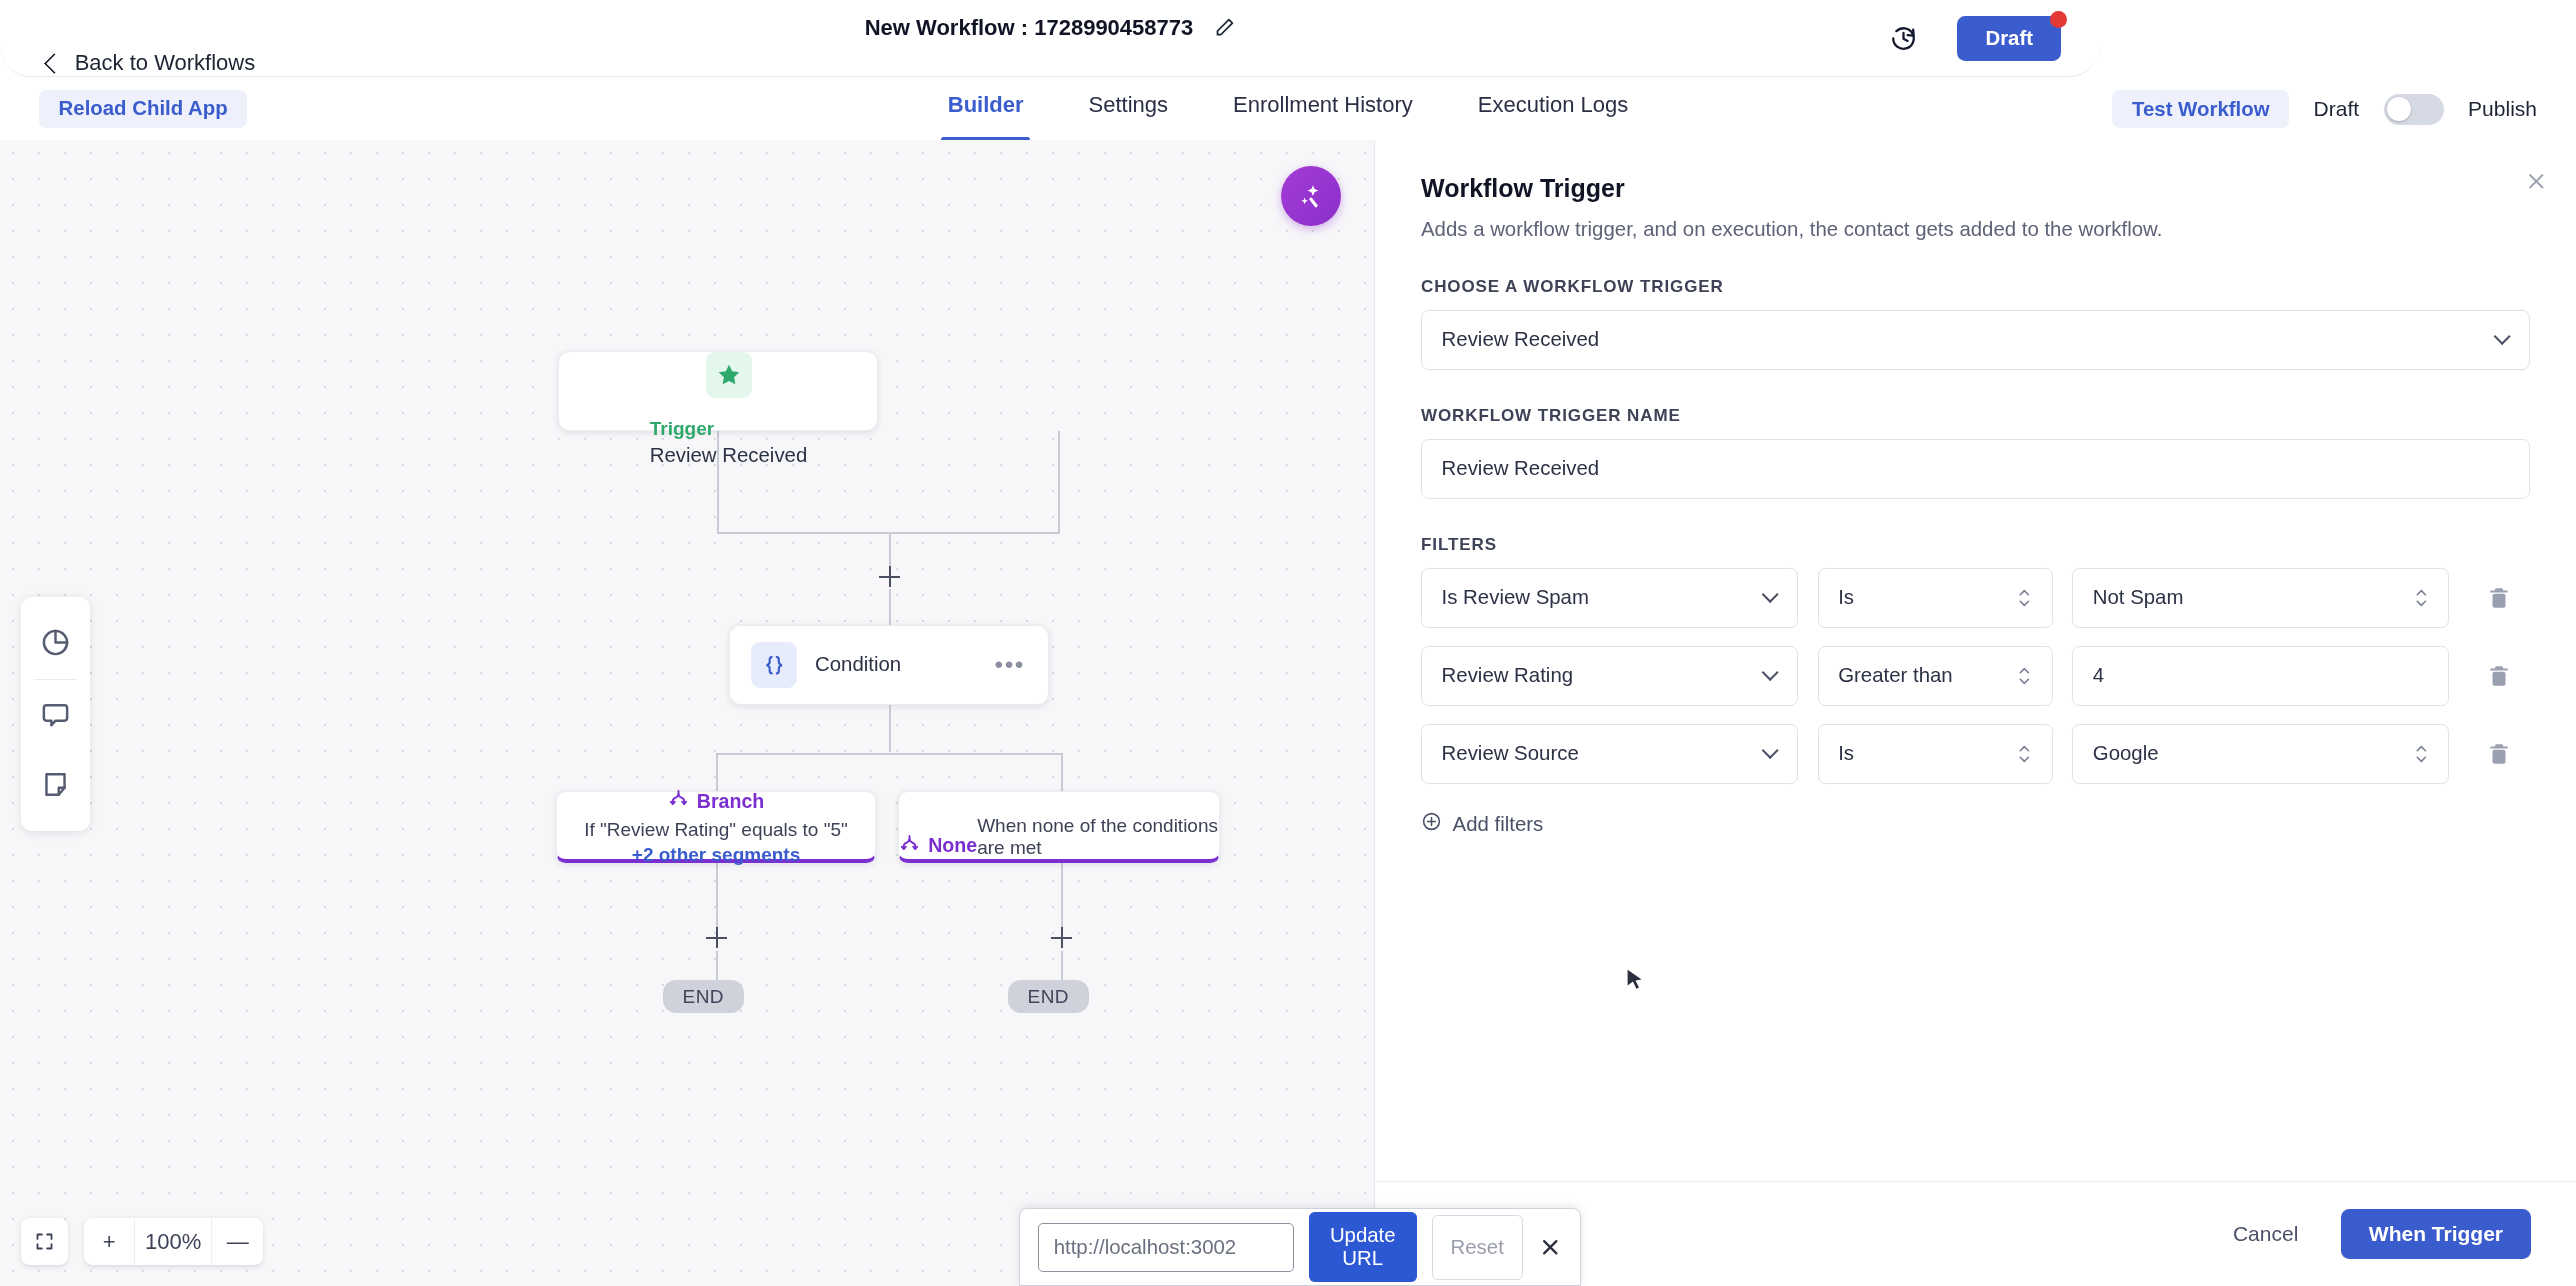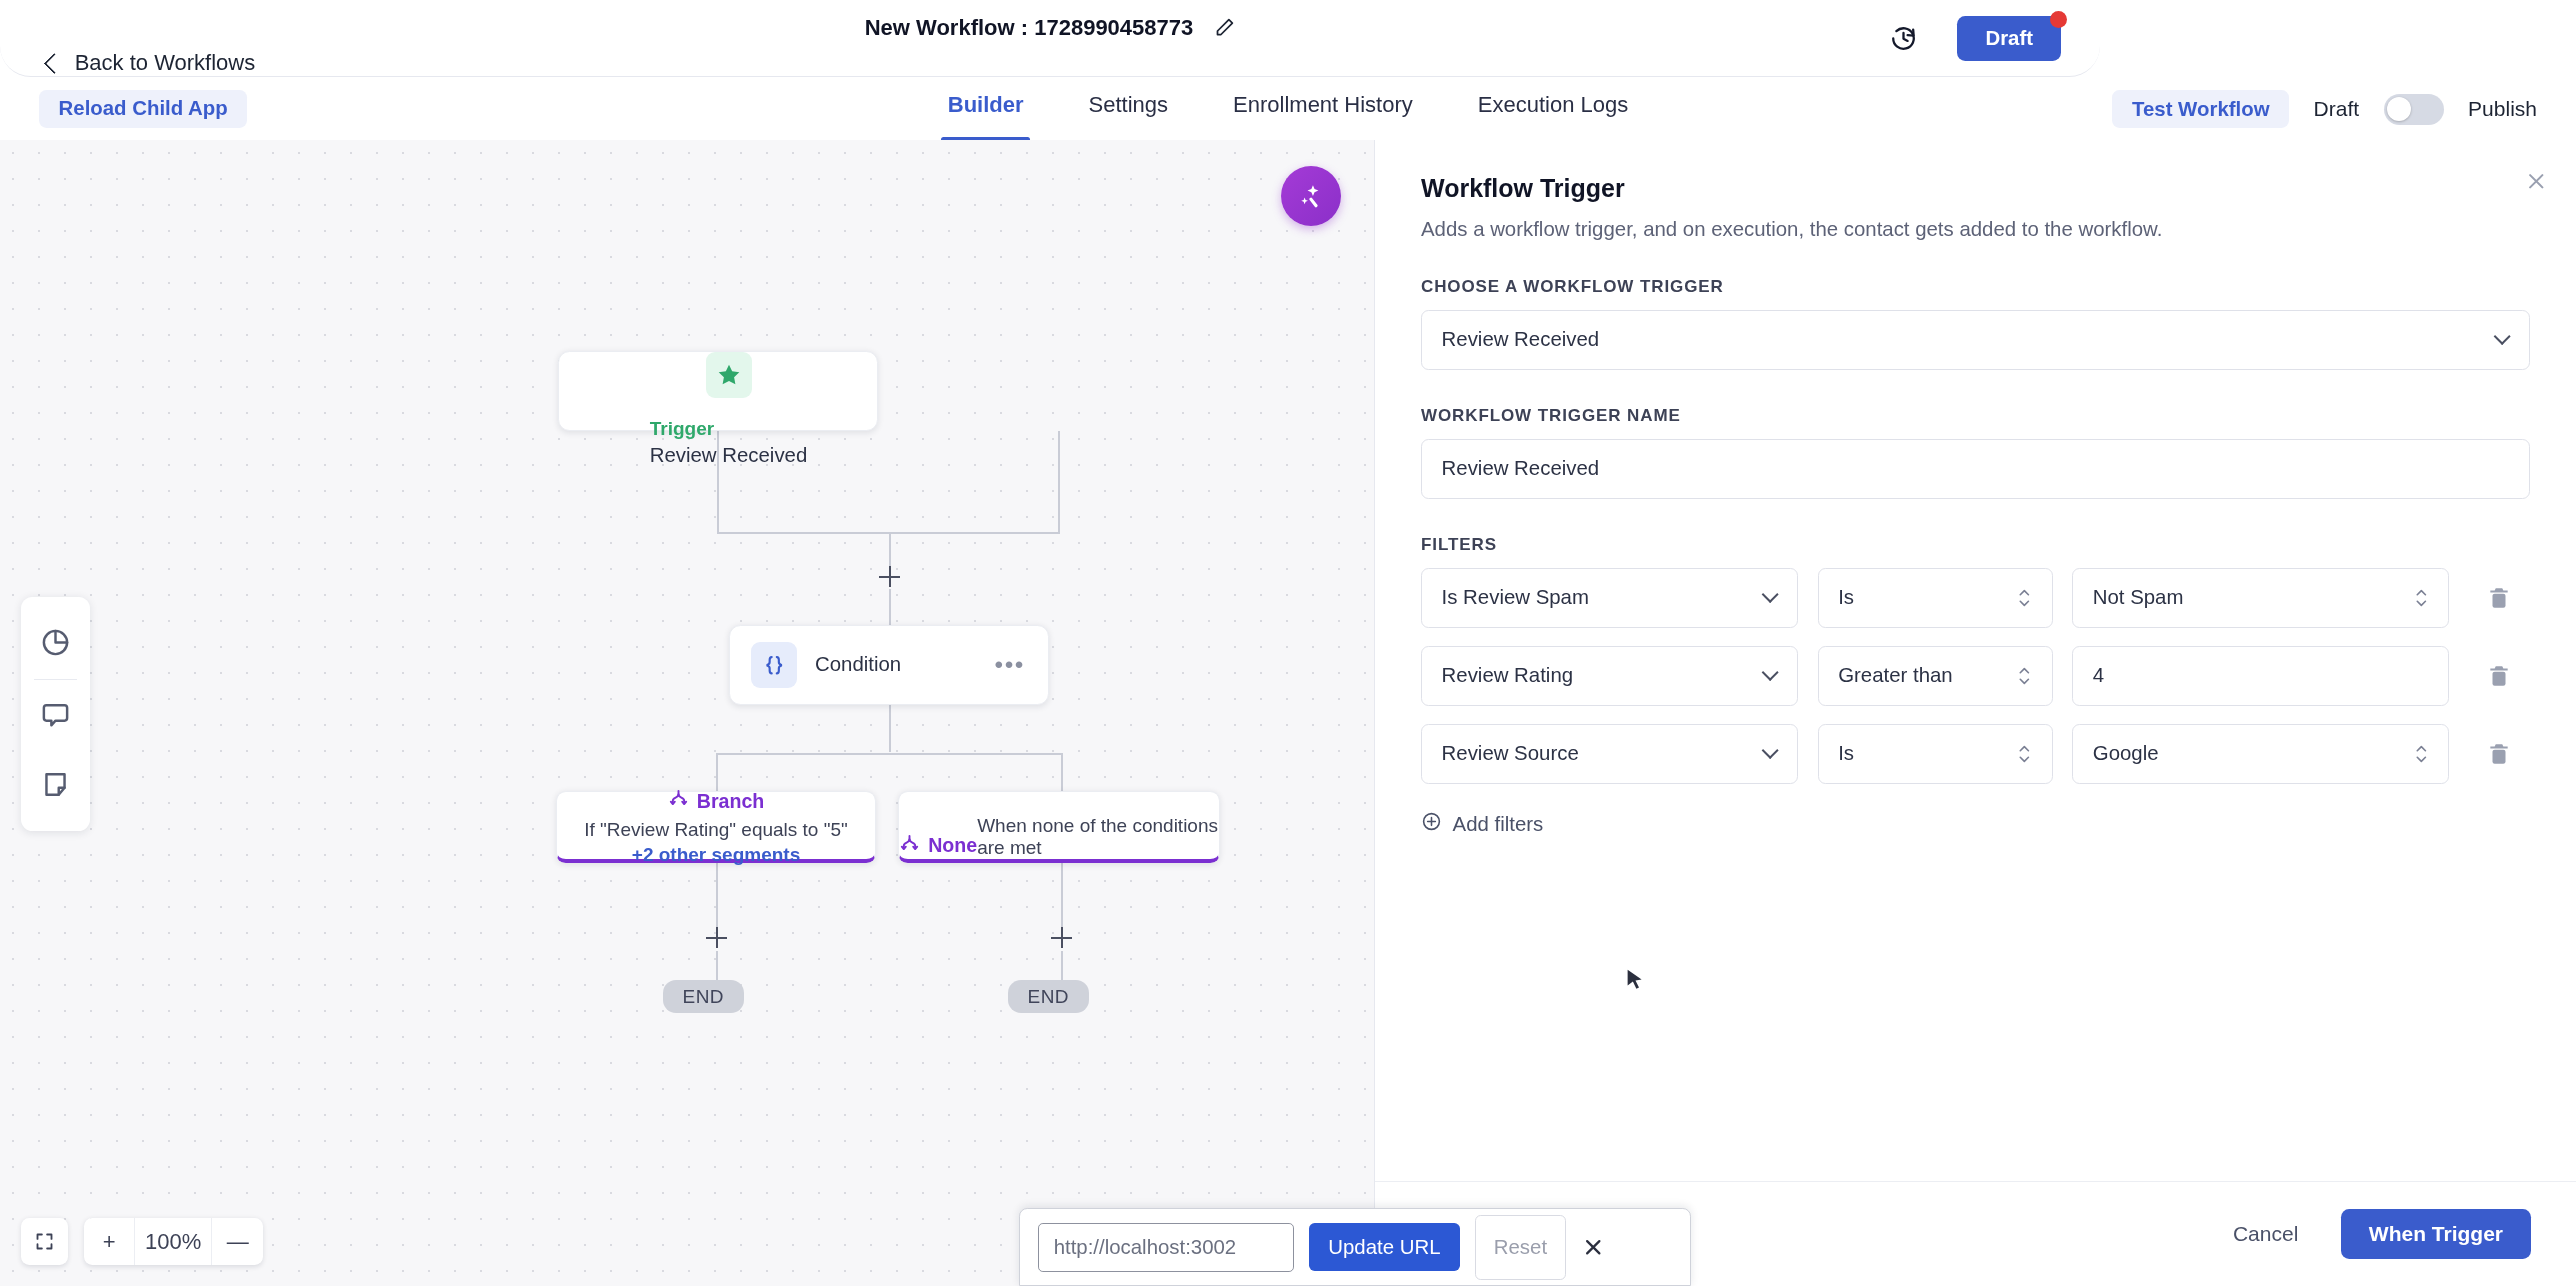--- a/index.html
+++ b/index.html
@@ -298,21 +298,21 @@
     cursor: pointer; padding: 9.8px 18px; font-family: "Liberation Sans", sans-serif;
   }
   .btn-primary {
     background: #3a5ccc; color: #fff; border: none; border-radius: 8.2px;
     font-size: 21px; font-weight: 600; padding: 13px 28px; cursor: pointer;
     font-family: "Liberation Sans", sans-serif;
   }
 
   
   .devbar {
-    position: absolute; left: 1019px; bottom: 0; width: 672px; height: 78px;
+    position: absolute; left: 1019px; bottom: 0; width: 562px; height: 78px;
     background: #fff; border: 0.8px solid #cfd2da; border-radius: 8.2px 8.2px 0 0;
     display: flex; align-items: center; gap: 14.7px; padding: 0 18px; z-index: 20;
     box-shadow: 0 -1.6px 8.2px rgba(20,25,50,.10);
   }
   .url-input {
     width: 256px; height: 49px; border: 0.8px solid #8d919e; border-radius: 4.9px;
     background: #fff; font-size: 20.4px; color: #6b7080; padding: 0 14.7px;
     font-family: "Liberation Sans", sans-serif; outline: none;
   }
   .btn-update {

